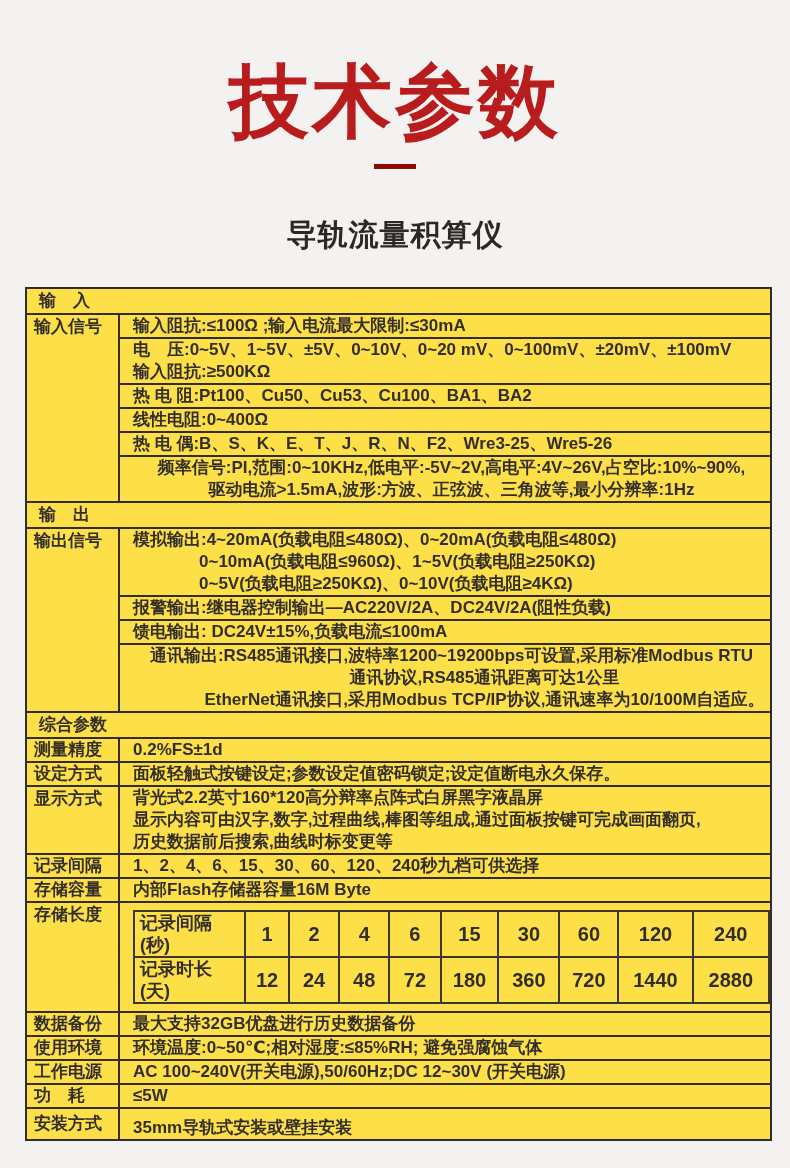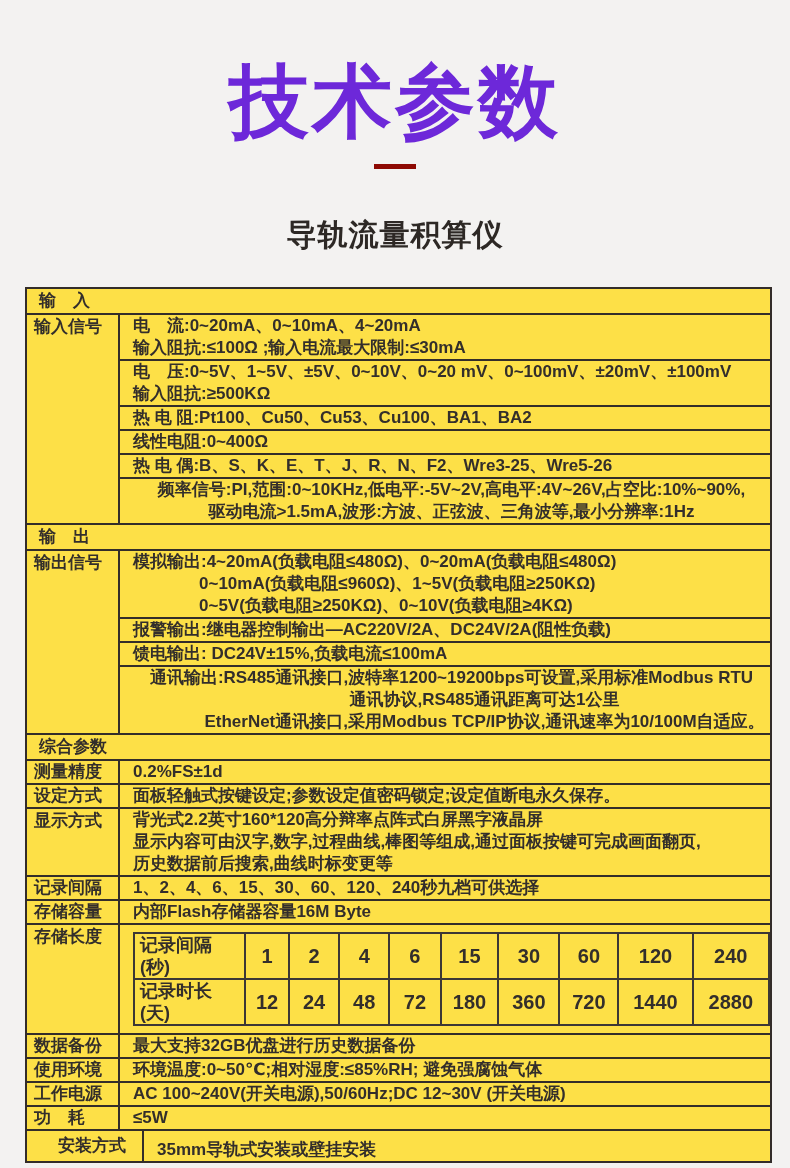--- a/index.html
+++ b/index.html
@@ -17,21 +17,21 @@
     color:var(--txt);
     overflow:hidden;
   }
   .title{
     padding-top:62px;
     text-align:center;
     font-size:80px;
     line-height:1.0;
     font-weight:900;
     letter-spacing:3px;
-    color:#6d28d9;
+    color:#b91c1c;
   }
   .divider{
     width:42px;height:5px;
     margin:22px auto 0;
     background:#8e0a04;
   }
   .subtitle{
     margin-top:46px;
     text-align:center;
     font-size:30px;
@@ -43,21 +43,21 @@
     position:absolute;
     left:25px;top:287px;
     width:747px;
     border:2px solid var(--line);
     background:#fde047;
     font-size:17px;
     font-weight:700;
     line-height:22px;
   }
   .row{display:flex;border-bottom:2px solid var(--line);}
-  .row:last-child{border-bottom:none;margin-left:24px;}
+  .row:last-child{border-bottom:none;}
   .sec{display:block;padding:1px 0 1px 12px;min-height:22px;}
   .lbl{
     flex:0 0 93px;
     border-right:2px solid var(--line);
     padding-left:7px;
     display:flex;align-items:center;
     white-space:nowrap;
   }
   .lbl.top{align-items:flex-start;padding-top:1px;text-align:right;}
   .val{
@@ -106,21 +106,20 @@
   <div class="subtitle">导轨流量积算仪</div>
 
   <div class="spec-table">
 
     <div class="row sec">输　入</div>
 
     <div class="row">
       <div class="lbl top">输入信号</div>
       <div class="subs">
         <div class="sub">
-          <div class="ln">电　流:0~20mA、0~10mA、4~20mA</div>
           <div class="ln">输入阻抗:≤100Ω ;输入电流最大限制:≤30mA</div>
         </div>
         <div class="sub">
           <div class="ln">电　压:0~5V、1~5V、±5V、0~10V、0~20 mV、0~100mV、±20mV、±100mV</div>
           <div class="ln">输入阻抗:≥500KΩ</div>
         </div>
         <div class="sub">
           <div class="ln">热 电 阻:Pt100、Cu50、Cu53、Cu100、BA1、BA2</div>
         </div>
         <div class="sub">

